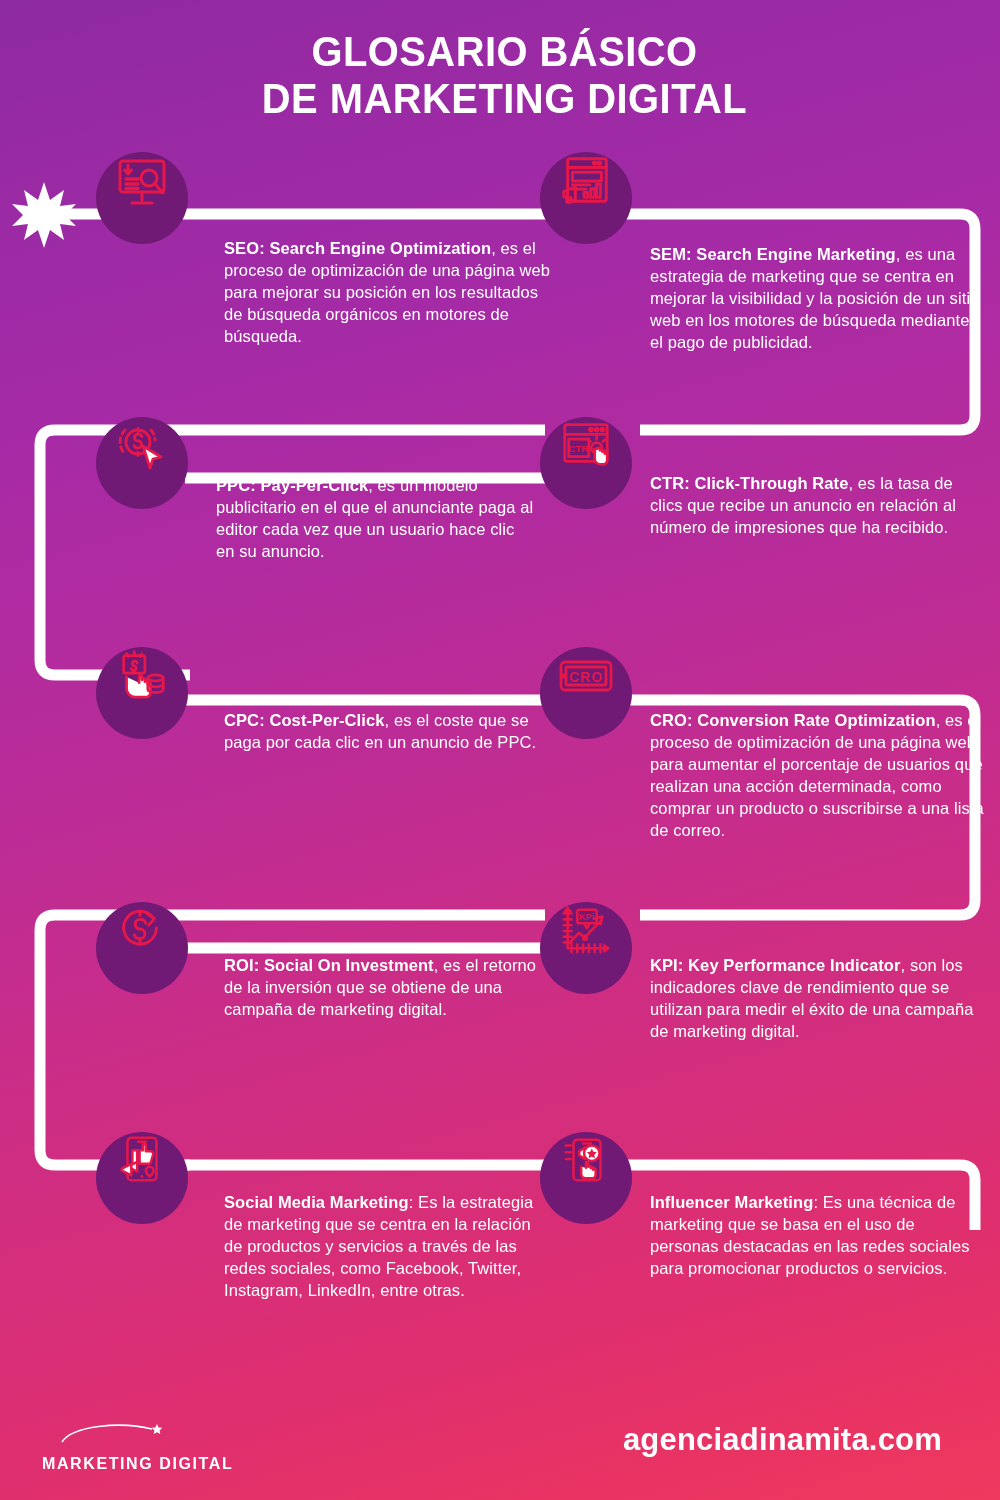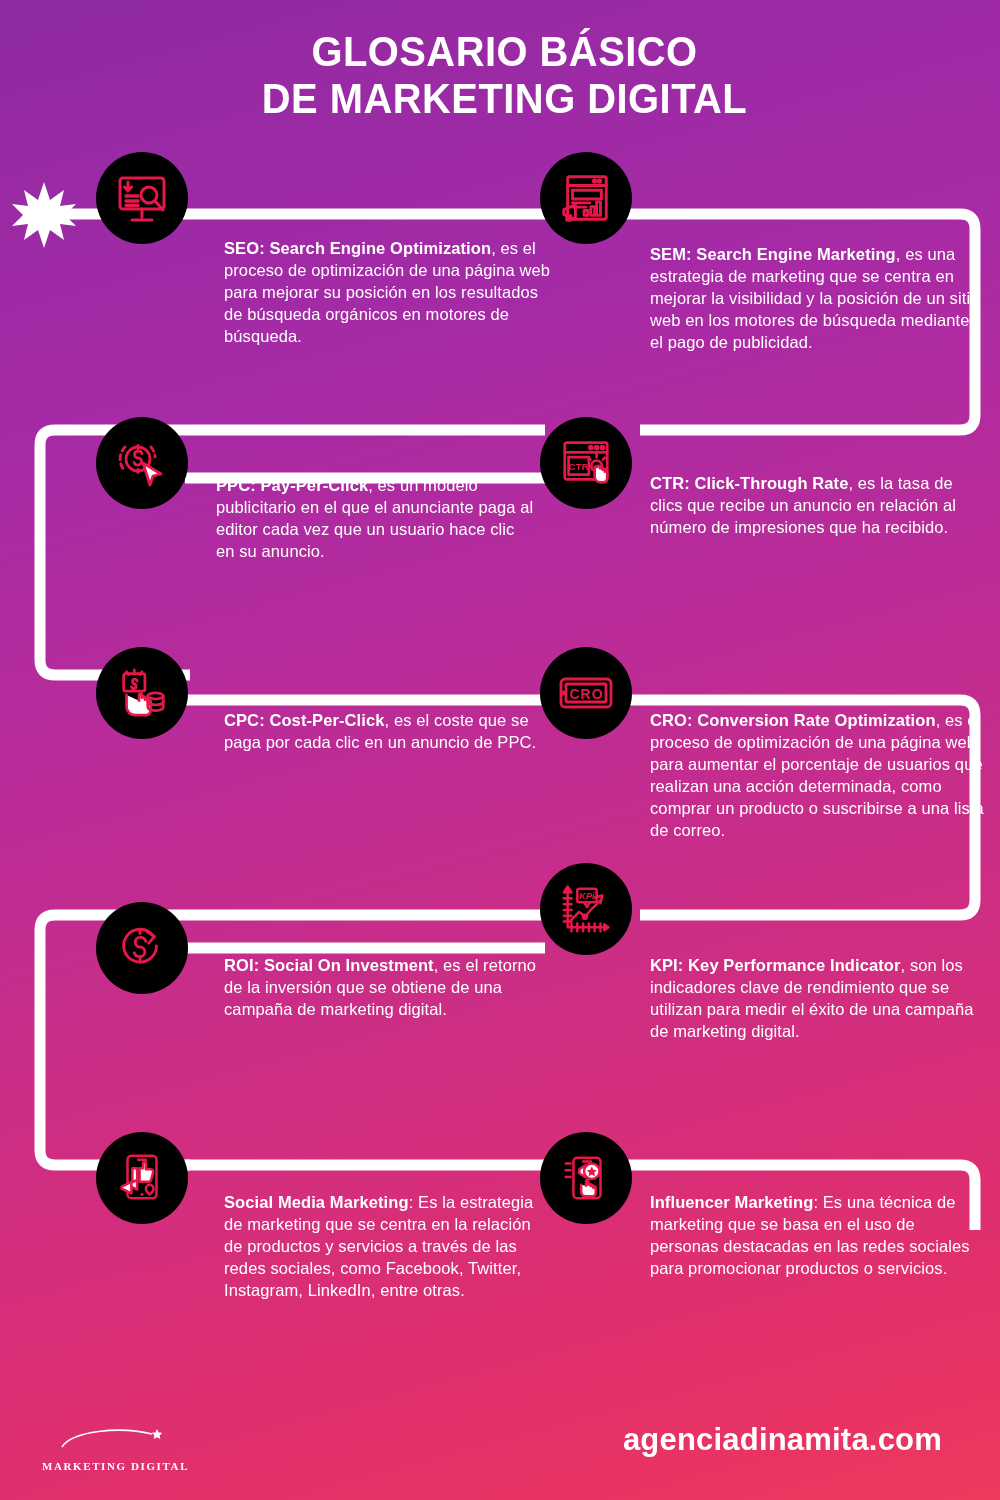--- a/index.html
+++ b/index.html
@@ -41,22 +41,22 @@
   }
 
   
   .rails { position: absolute; top: 0; left: 0; width: 1000px; height: 1500px; }
 
   
   .bubble {
     position: absolute;
     width: 92px; height: 92px;
     border-radius: 50%;
-    background: #000000;
-    display: flex; align-items: center; justify-content: center;
+    background: #701a75;
+    display: flex; align-items: flex-start; justify-content: center;
     z-index: 4;
   }
   .bubble svg { display: block; }
 
   
   .entry {
     position: absolute;
     z-index: 3;
     margin-left: 28px;
   }
@@ -81,26 +81,25 @@
   }
   .logo .word {
     font-size: 38px;
     font-weight: bold;
     letter-spacing: 1px;
     color: #fff;
     position: relative;
     display: inline-block;
   }
   .logo .sub {
-    font-size: 11px;
+    font-size: 16px;
     font-weight: bold;
     letter-spacing: 1.6px;
     color: #fff;
     margin-top: 18px;
-    font-family: Liberation Serif, serif;
   }
   .logo .swoosh { position: absolute; left: 18px; top: -16px; }
   .site {
     position: absolute;
     right: 58px; bottom: 42px;
     font-size: 31px;
     font-weight: bold;
     color: #ffffff;
     letter-spacing: 0.2px;
     z-index: 5;
@@ -252,21 +251,21 @@
       <path d="M34 12 l8 5 -6 7"></path>
       <path d="M33 22 a6 6 0 0 0 -6 -4 a5 5 0 0 0 0 10 a5 5 0 0 1 0 10 a6 6 0 0 1 -6 -4"></path>
       <path d="M27 14 v-4 M27 38 v4"></path>
     </svg>
   </span>
 </div>
 <div class="entry" style="left:196px; top:955px; width:320px;">
   <p><b>ROI: Social On Investment</b><span>, es el retorno de la inversión que se obtiene de una campaña de marketing digital.</span></p>
 </div>
 
-<div class="bubble" style="left:540px; top:863px;font-style:italic;">
+<div class="bubble" style="left:540px; top:902px;">
   <span>
     <svg width="56" height="56" viewBox="0 0 58 58" fill="none" stroke="#e8174a" stroke-width="2.6" stroke-linecap="round" stroke-linejoin="round" xmlns="http://www.w3.org/2000/svg">
       <path d="M10 6 v42 h42"></path>
       <path d="M10 6 l-3 4 h6 z" fill="#e8174a"></path>
       <path d="M52 48 l-4 -3 v6 z" fill="#e8174a"></path>
       <path d="M6 12 h8 M6 18 h8 M6 24 h8 M6 30 h8 M6 36 h8 M6 42 h8"></path>
       <path d="M14 52 v-8 M20 52 v-8 M26 52 v-8 M32 52 v-8 M38 52 v-8 M44 52 v-8"></path>
       <path d="M12 42 l10 -10 l6 5 l5 -6 l12 -12"></path>
       <path d="M38 17 l8 -2 l-2 8" fill="none"></path>
       <circle cx="28" cy="37" r="2"></circle>

